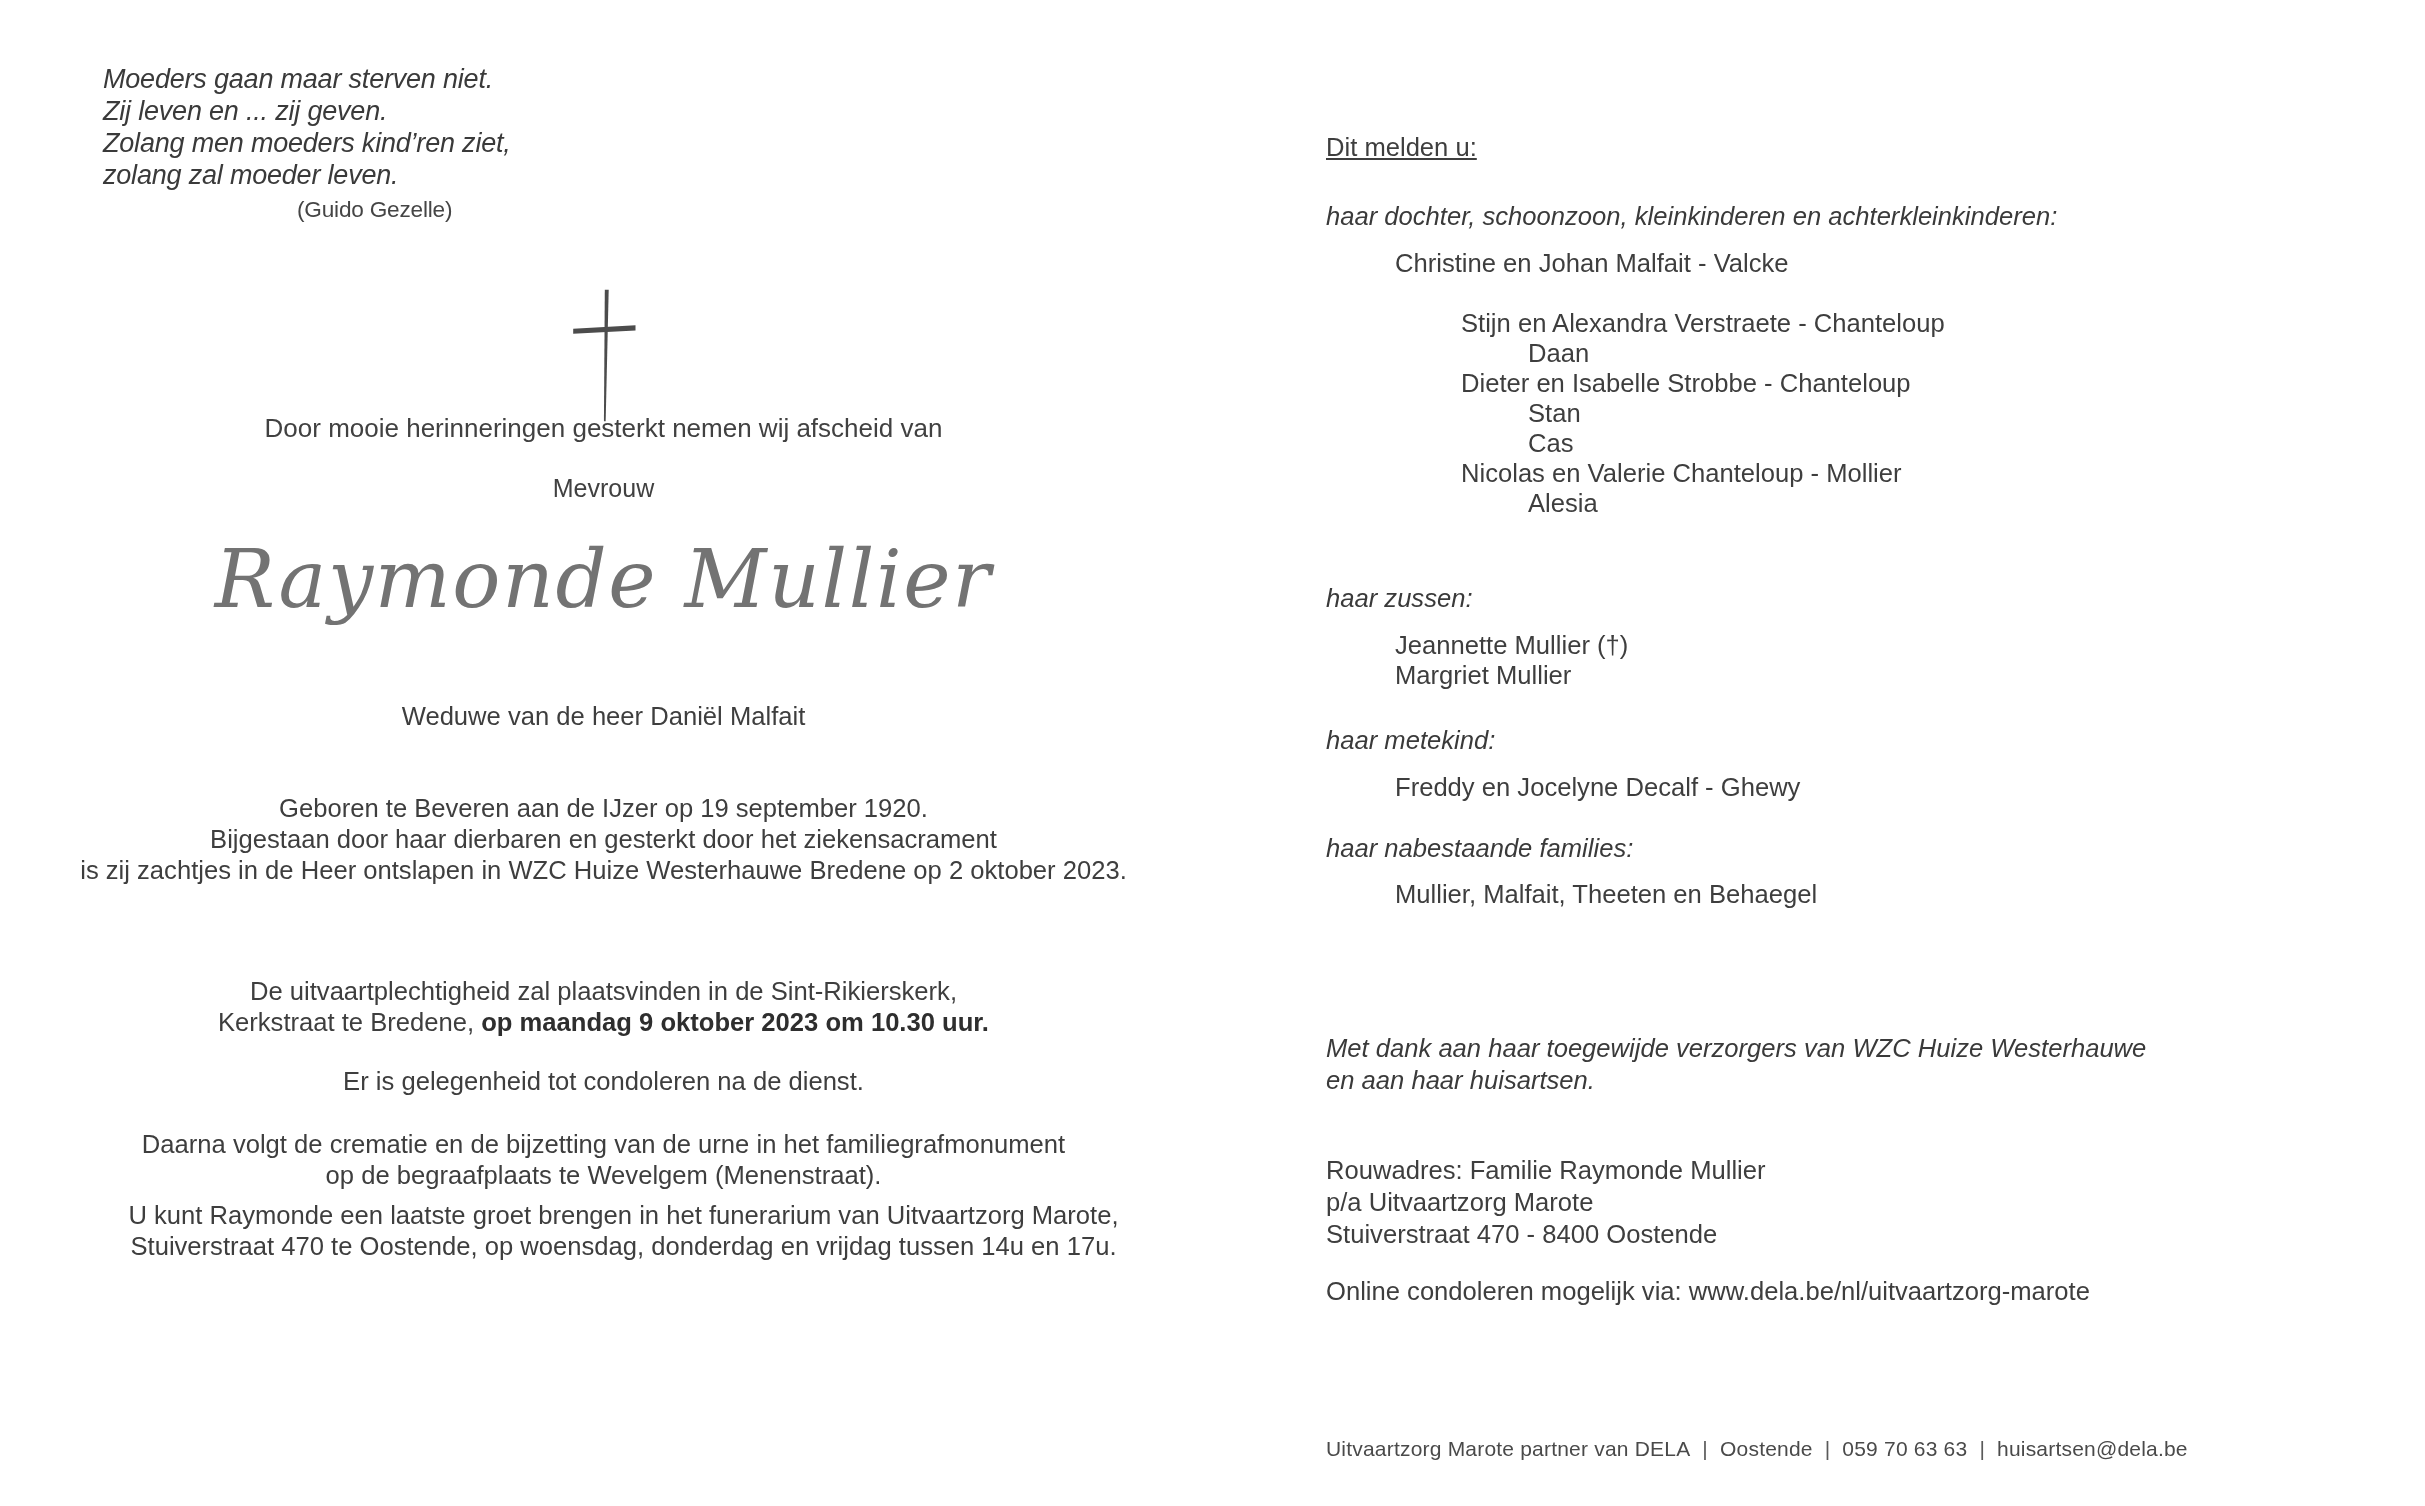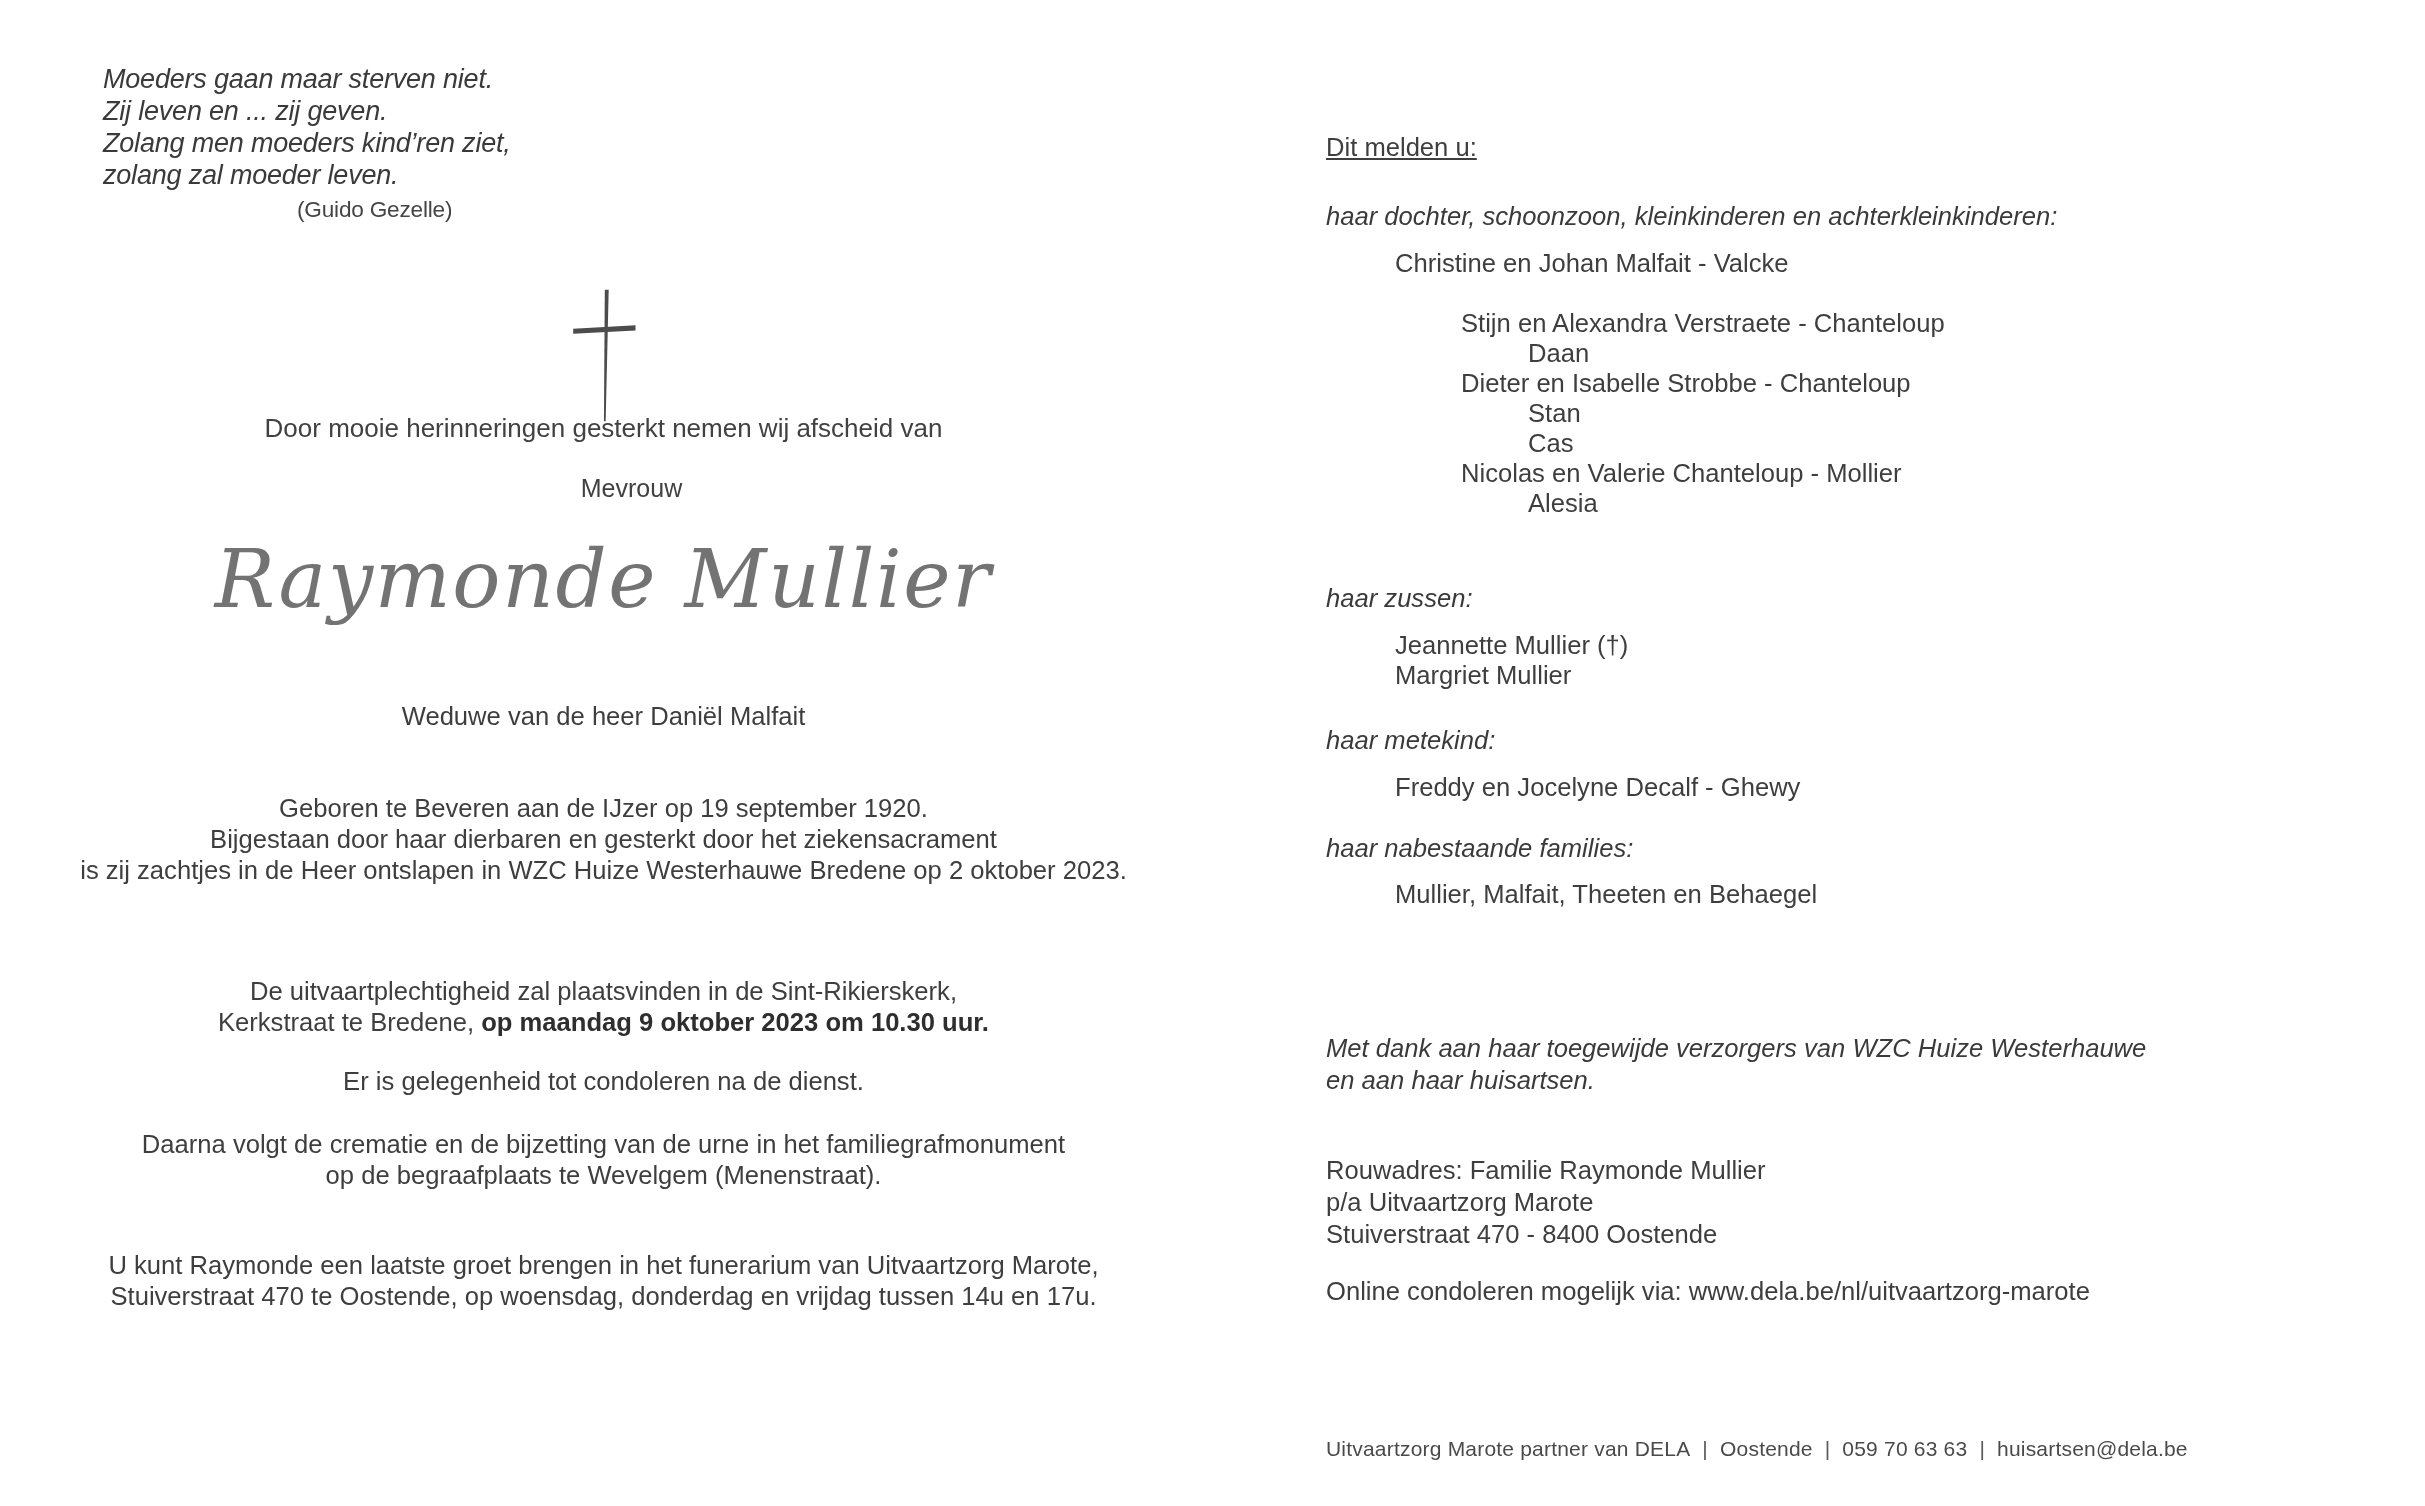--- a/index.html
+++ b/index.html
@@ -20,34 +20,34 @@
     position: absolute; left: 103px; top: 63px;
     font-style: italic; font-size: 27px; line-height: 32px;
     color: #3a3a3a; letter-spacing: -0.2px;
   }
   .poem-attrib {
     font-style: normal; font-size: 22.6px; padding-left: 194px; margin-top: 2.6px; color: #454545;
   }
   .cross-wrap { position: absolute; left: 566px; top: 288px; width: 75px; height: 135px; }
   .center-line { position: absolute; left: 0; width: 1207px; text-align: center; }
   .intro    { top: 413px; font-size: 26px; color: #414141; }
-  .mevrouw  { top: 474px; font-size: 25px; color: #414141; margin-left: 28px; }
+  .mevrouw  { top: 474px; font-size: 25px; color: #414141; }
   .big-name {
     top: 519px; font-size: 80px; line-height: 122px;
     font-family: "DejaVu Serif", serif; font-style: italic;
     color: #737373; letter-spacing: 1.7px;
   }
   .widow    { top: 701px; font-size: 25px; color: #414141; }
   .para { font-size: 25.6px; line-height: 31px; color: #3e3e3e; }
   .life      { top: 793px; }
   .service   { top: 976px; }
   .service b { font-weight: 700; color: #2e2e2e; }
   .condole   { top: 1066px; }
   .cremation { top: 1129px; }
-  .visit     { top: 1250px; }
+  .visit     { top: 1200px; margin-left: 20px; }
 
   
   .right-col { left: 1326px; top: 0; width: 1094px; height: 1506px; }
   .r { position: absolute; left: 0; font-size: 25.6px; line-height: 30px; color: #3e3e3e; }
   .announce   { top: 132px; text-decoration: underline; }
   .sec-header { font-style: italic; color: #3a3a3a; }
   .hdr-daughter { top: 201px; }
   .entries-daughter { top: 248px; }
   .hdr-sisters  { top: 583px; }
   .entries-sisters { top: 630px; }

